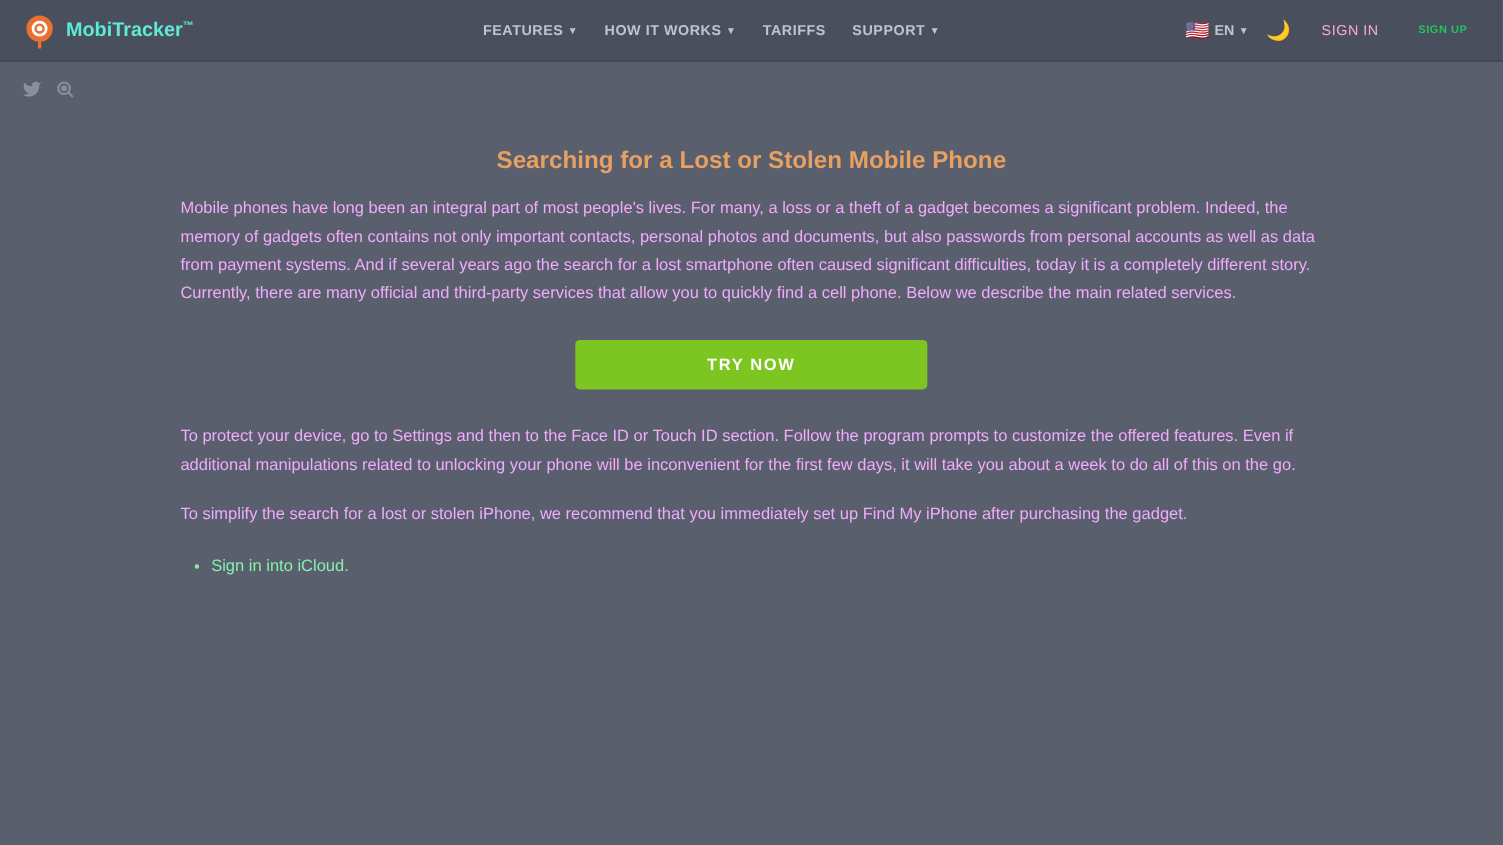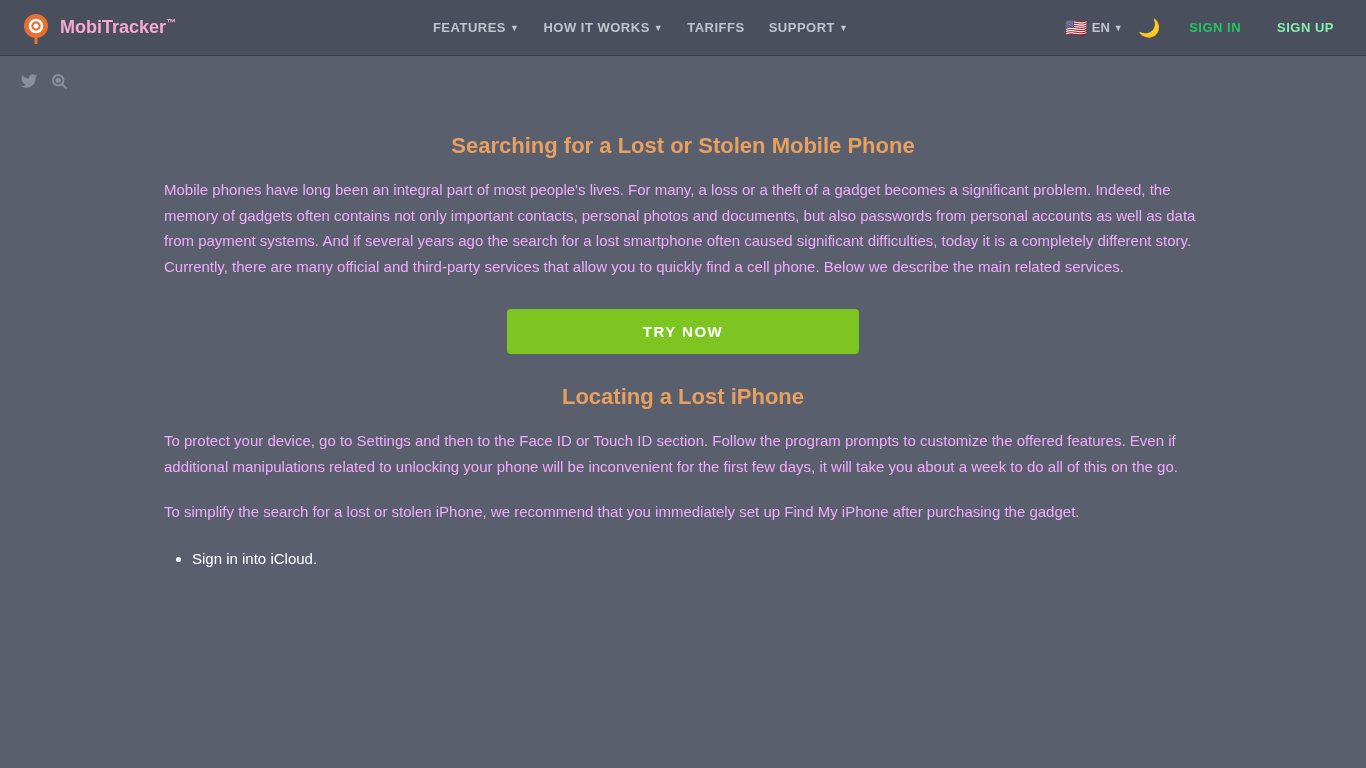--- a/index.html
+++ b/index.html
@@ -24,21 +24,21 @@
       align-items: center;
       gap: 8px;
       text-decoration: none;
       margin-right: 40px;
     }
     .brand-logo {
       width: 32px;
       height: 32px;
     }
     .brand-name {
-      color: #f9a8d4;
+      color: #5eead4;
       font-size: 18px;
       font-weight: bold;
       text-align: center;
     }
     .brand-name sup {
       font-size: 10px;
     }
     .navbar-nav {
       display: flex;
       align-items: flex-start;
@@ -83,33 +83,33 @@
       background: none;
       border: none;
       color: #c0c4cc;
       font-size: 18px;
       cursor: pointer;
       padding: 4px;
     }
     .btn-signin {
       background: none;
       border: none;
-      color: #22c55e;
+      color: #f9a8d4;
       font-size: 13px;
-      font-weight: 700;
+      font-weight: 400;
       cursor: pointer;
       padding: 6px 12px;
       text-transform: uppercase;
       letter-spacing: 0.5px;
     }
     .btn-signup {
       background: none;
       border: none;
-      color: #86efac;
-      font-size: 13px;
+      color: #22c55e;
+      font-size: 10px;
       font-weight: 700;
       cursor: pointer;
       padding: 6px 12px;
       text-transform: uppercase;
       letter-spacing: 0.5px;
     }
 
     
     .social-bar {
       padding: 16px 20px 8px 20px;
@@ -149,35 +149,35 @@
     .try-now-container {
       display: flex;
       justify-content: center;
       margin: 30px 0;
     }
     .btn-try-now {
       background-color: #7dc520;
       color: #ffffff;
       border: none;
       padding: 14px 0;
-      width: 352px;
+      width: 320px;
       font-size: 15px;
       font-weight: 700;
       letter-spacing: 1.5px;
       text-transform: uppercase;
       cursor: pointer;
       border-radius: 4px;
     }
 
     .bullet-list {
       padding-left: 28px;
       margin-top: 14px;
     }
     .bullet-list li {
-      color: #ffffff;
+      color: #86efac;
       font-size: 15px;
       line-height: 1.8;
     }
 
   </style>
 </head>
 <body>
 
 <nav class="navbar">
   <a class="navbar-brand" href="#">
@@ -241,21 +241,20 @@
 <div class="main-content">
 
   <h2 class="section-heading">Searching for a Lost or Stolen Mobile Phone</h2>
 
   <p class="section-text">Mobile phones have long been an integral part of most people's lives. For many, a loss or a theft of a gadget becomes a significant problem. Indeed, the memory of gadgets often contains not only important contacts, personal photos and documents, but also passwords from personal accounts as well as data from payment systems. And if several years ago the search for a lost smartphone often caused significant difficulties, today it is a completely different story. Currently, there are many official and third-party services that allow you to quickly find a cell phone. Below we describe the main related services.</p>
 
   <div class="try-now-container">
     <button class="btn-try-now">TRY NOW</button>
   </div>
 
-  <h2 class="section-heading">Locating a Lost iPhone</h2>
 
 
   <p class="section-text">To protect your device, go to Settings and then to the Face ID or Touch ID section. Follow the program prompts to customize the offered features. Even if additional manipulations related to unlocking your phone will be inconvenient for the first few days, it will take you about a week to do all of this on the go.</p>
 
   <p class="section-text">To simplify the search for a lost or stolen iPhone, we recommend that you immediately set up Find My iPhone after purchasing the gadget.</p>
 
   <ul class="bullet-list">
     <li>Sign in into iCloud.</li>
   </ul>
 

